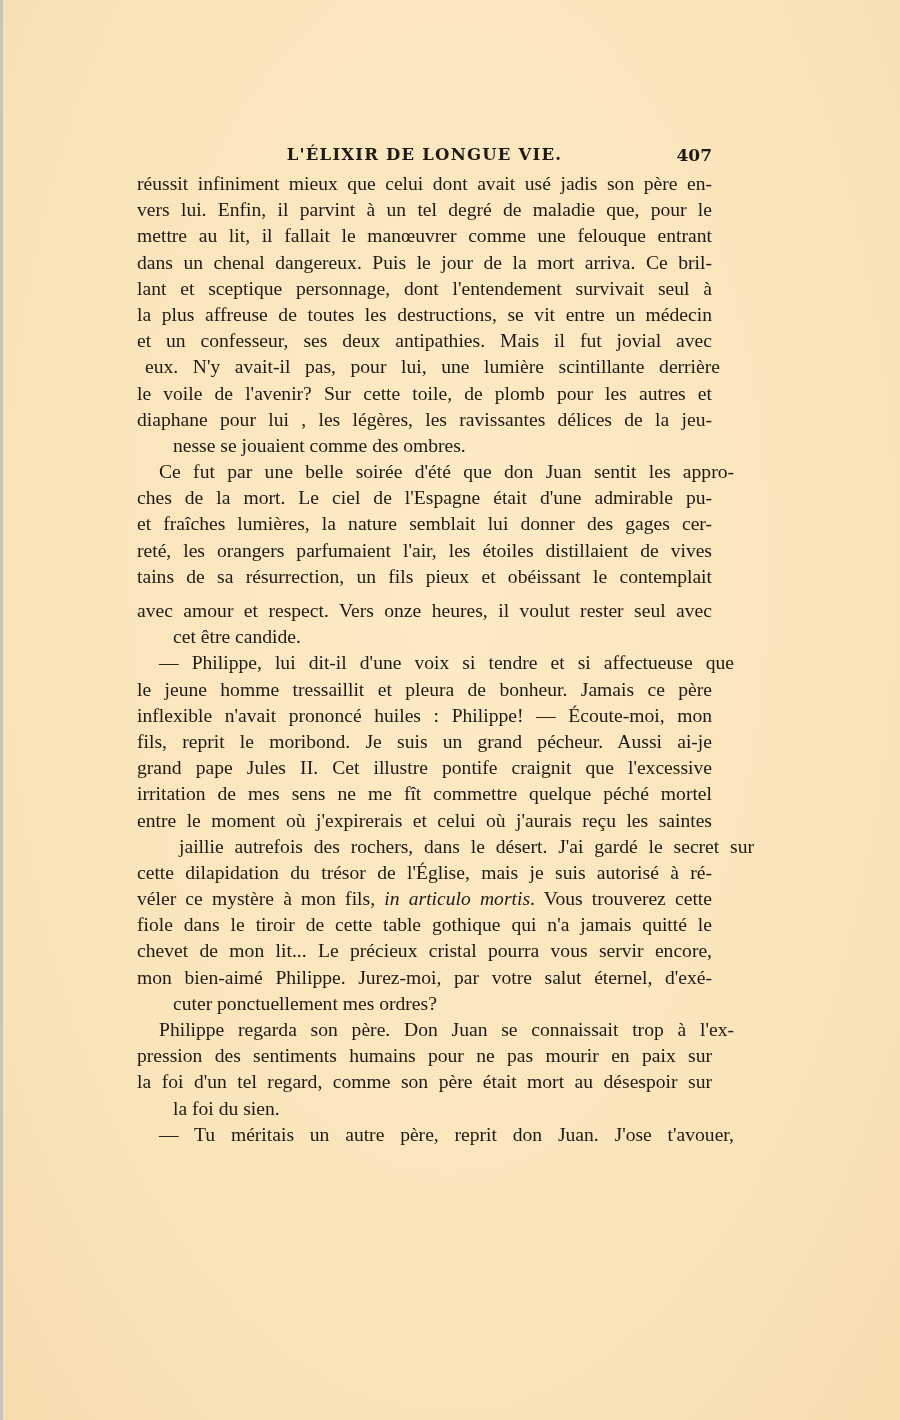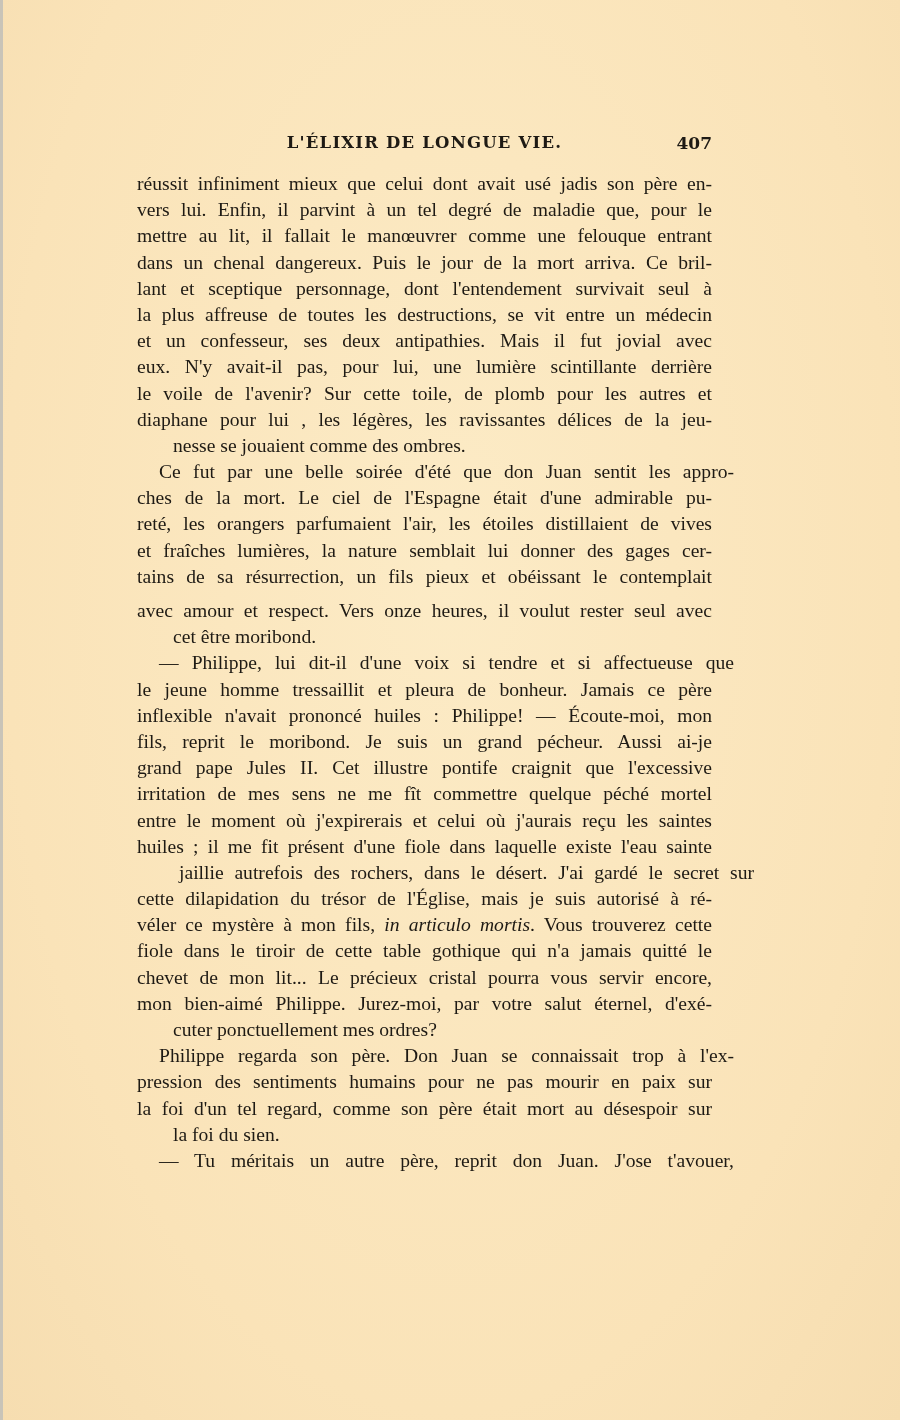--- a/index.html
+++ b/index.html
@@ -13,21 +13,21 @@
   .page {
     position: absolute; left: 0; top: 0; width: 900px; height: 1420px;
     background:
       radial-gradient(ellipse at 50% 40%, #fcebc6 0%, #fae3b8 70%, #f6ddb0 100%);
   }
   .edge-left {
     position: absolute; left: 0; top: 0; width: 3px; height: 1420px;
     background: #c9c4b8;
   }
   .running-head {
-    position: absolute; left: 137px; top: 130px; width: 575px; height: 26px;
+    position: absolute; left: 137px; top: 142px; width: 575px; height: 26px;
   }
   .running-title {
     position: absolute; left: 0; width: 575px; text-align: center;
     font-family: "DejaVu Serif", serif; font-weight: bold;
     font-size: 16.5px; letter-spacing: 1.2px; line-height: 26px;
   }
   .page-number {
     position: absolute; right: 0; top: 0;
     font-family: "DejaVu Serif", serif; font-weight: bold;
     font-size: 17px; line-height: 26px;
@@ -59,39 +59,38 @@
   </div>
 
   <div class="body-text" id="body-text">
       <span class="line" style="width: 575px; display: block;">réussit infiniment mieux que celui dont avait usé jadis son père en-</span>
       <span class="line" style="width: 575px; display: block;">vers lui. Enfin, il parvint à un tel degré de maladie que, pour le</span>
       <span class="line" style="width: 575px; display: block;">mettre au lit, il fallait le manœuvrer comme une felouque entrant</span>
       <span class="line" style="width: 575px; display: block;">dans un chenal dangereux. Puis le jour de la mort arriva. Ce bril-</span>
       <span class="line" style="width: 575px; display: block;">lant et sceptique personnage, dont l'entendement survivait seul à</span>
       <span class="line" style="width: 575px; display: block;">la plus affreuse de toutes les destructions, se vit entre un médecin</span>
       <span class="line" style="width: 575px; display: block;">et un confesseur, ses deux antipathies. Mais il fut jovial avec</span>
-      <span class="line" style="width: 575px; display: block;">eux. N'y avait-il pas, pour lui, une lumière scintillante derrière</span>
+      <span class="line" style="width: 575px; display: block; margin-left: 8px;">eux. N'y avait-il pas, pour lui, une lumière scintillante derrière</span>
       <span class="line" style="width: 575px; display: block;">le voile de l'avenir? Sur cette toile, de plomb pour les autres et</span>
       <span class="line" style="width: 575px; display: block;">diaphane pour lui , les légères, les ravissantes délices de la jeu-</span>
       <span class="line last" style="width: 575px; display: block;">nesse se jouaient comme des ombres.</span>
       <span class="line indent" style="width: 575px; display: block;">Ce fut par une belle soirée d'été que don Juan sentit les appro-</span>
       <span class="line" style="width: 575px; display: block;">ches de la mort. Le ciel de l'Espagne était d'une admirable pu-</span>
+      <span class="line" style="width: 575px; display: block;">et fraîches lumières, la nature semblait lui donner des gages cer-</span>
       <span class="line" style="width: 575px; display: block;">reté, les orangers parfumaient l'air, les étoiles distillaient de vives</span>
-      <span class="line" style="width: 575px; display: block;">et fraîches lumières, la nature semblait lui donner des gages cer-</span>
       <span class="line" style="width: 575px; display: block;">tains de sa résurrection, un fils pieux et obéissant le contemplait</span>
       <span class="line" style="width: 575px; display: block; margin-top: 8px;">avec amour et respect. Vers onze heures, il voulut rester seul avec</span>
-      <span class="line last" style="width: 575px; display: block;">cet être moribond.</span>
+      <span class="line last" style="width: 575px; display: block;">cet être candide.</span>
       <span class="line indent" style="width: 575px; display: block;">— Philippe, lui dit-il d'une voix si tendre et si affectueuse que</span>
       <span class="line" style="width: 575px; display: block;">le jeune homme tressaillit et pleura de bonheur. Jamais ce père</span>
       <span class="line" style="width: 575px; display: block;">inflexible n'avait prononcé huiles : Philippe! — Écoute-moi, mon</span>
       <span class="line" style="width: 575px; display: block;">fils, reprit le moribond. Je suis un grand pécheur. Aussi ai-je</span>
       <span class="line" style="width: 575px; display: block;">grand pape Jules II. Cet illustre pontife craignit que l'excessive</span>
       <span class="line" style="width: 575px; display: block;">irritation de mes sens ne me fît commettre quelque péché mortel</span>
       <span class="line" style="width: 575px; display: block;">entre le moment où j'expirerais et celui où j'aurais reçu les saintes</span>
-      <span class="line" style="width: 575px; display: block;">huiles ; il me fit présent d'une fiole dans laquelle existe l'eau sainte</span>
       <span class="line" style="width: 575px; display: block; margin-left: 42px;">jaillie autrefois des rochers, dans le désert. J'ai gardé le secret sur</span>
       <span class="line" style="width: 575px; display: block;">cette dilapidation du trésor de l'Église, mais je suis autorisé à ré-</span>
       <span class="line" style="width: 575px; display: block;"><span>véler ce mystère à mon fils, </span><span class="it">in articulo mortis</span><span>. Vous trouverez cette</span></span>
       <span class="line" style="width: 575px; display: block;">fiole dans le tiroir de cette table gothique qui n'a jamais quitté le</span>
       <span class="line" style="width: 575px; display: block;">chevet de mon lit... Le précieux cristal pourra vous servir encore,</span>
       <span class="line" style="width: 575px; display: block;">mon bien-aimé Philippe. Jurez-moi, par votre salut éternel, d'exé-</span>
       <span class="line last" style="width: 575px; display: block;">cuter ponctuellement mes ordres?</span>
       <span class="line indent" style="width: 575px; display: block;">Philippe regarda son père. Don Juan se connaissait trop à l'ex-</span>
       <span class="line" style="width: 575px; display: block;">pression des sentiments humains pour ne pas mourir en paix sur</span>
       <span class="line" style="width: 575px; display: block;">la foi d'un tel regard, comme son père était mort au désespoir sur</span>

